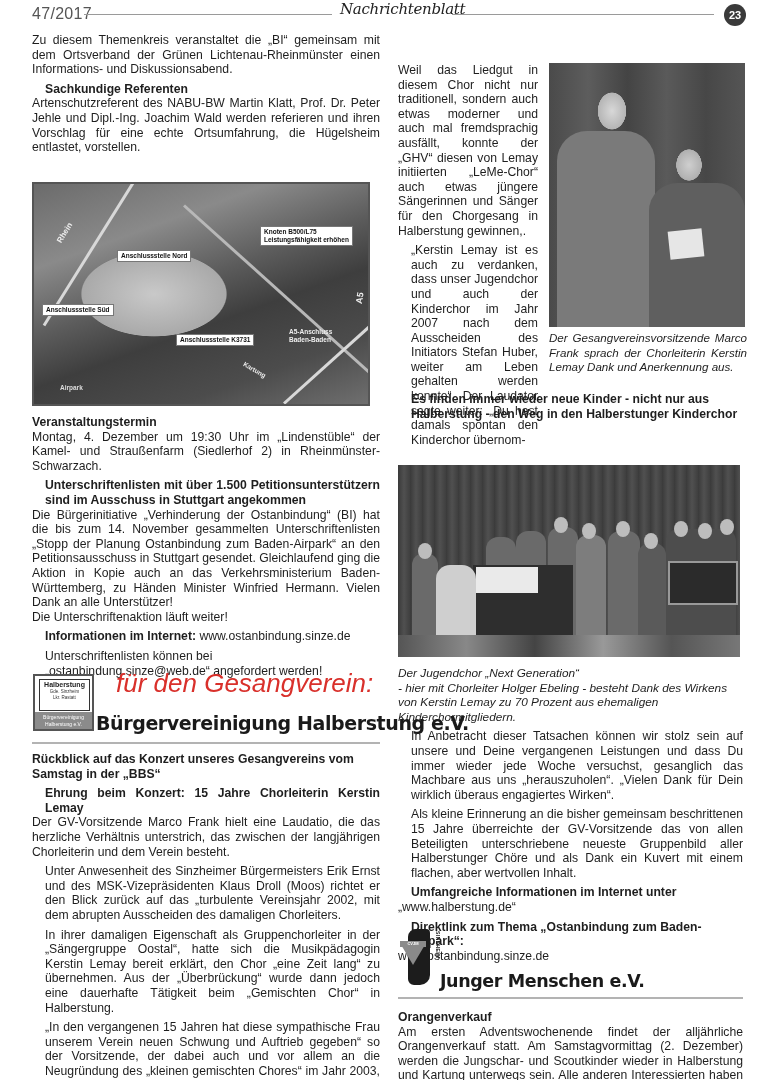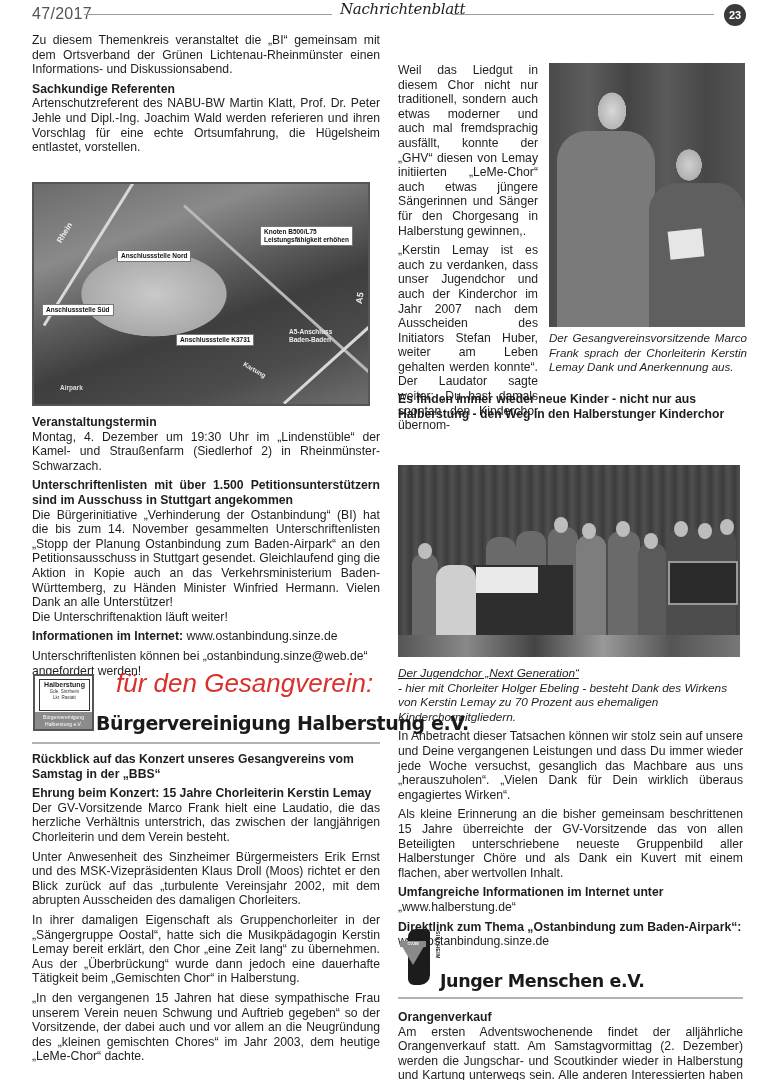--- a/index.html
+++ b/index.html
@@ -16,21 +16,21 @@
   .hdr-line { height: 1px; background: #9a9a9a; top: 15px; }
   .hdr-title { left: 340px; top: 2px; font-family: "DejaVu Serif", serif; font-style: italic; font-size: 15px; color: #222; letter-spacing: -0.3px; }
   .hdr-page { left: 724px; top: 26px; width: 22px; height: 22px; border-radius: 50%; background: #3a3a3a; color: #fff; font-weight: bold; font-size: 11px; line-height: 22px; text-align: center; }
 
   p { margin: 0; }
   .col-l { left: 32px; width: 348px; }
   .col-r { left: 398px; width: 345px; }
   .j { text-align: justify; }
   .b { font-weight: bold; }
   .it { font-style: italic; }
-  .gap { margin-top: 5px; }
+  .gap { margin-top: 5px; margin-left: 13px; }
 
   
   .map {
     left: 32px; top: 182px; width: 338px; height: 224px;
     border: 2px solid #555; box-sizing: border-box;
     background:
       radial-gradient(ellipse 120px 70px at 120px 110px, #c9c9c9 0%, #a9a9a9 60%, transparent 61%),
       linear-gradient(160deg, #6b6b6b 0%, #8a8a8a 25%, #5c5c5c 45%, #3e3e3e 60%, #4c4c4c 80%, #6f6f6f 100%);
     overflow: hidden;
   }
@@ -193,21 +193,21 @@
   <div class="head" style="left:300px; top:58px;"></div>
   <div class="head" style="left:322px; top:54px;"></div>
   <div class="piano"></div>
   <div class="sheet"></div>
   <div class="pianist"></div>
   <div class="drum"></div>
   <div class="flowers"></div>
 </div>
 
 <div class="abs col-r" style="top:666px;">
-  <p class="it" style="font-size:11.8px;text-decoration:underline;">Der Jugendchor „Next Generation“</p>
+  <p class="it" style="font-size:11.8px;">Der Jugendchor „Next Generation“</p>
   <p class="it" style="font-size:11.8px;">- hier mit Chorleiter Holger Ebeling - besteht Dank des Wirkens von Kerstin Lemay zu 70 Prozent aus ehemaligen Kinderchormitgliedern.</p>
   <p class="gap j">In Anbetracht dieser Tatsachen können wir stolz sein auf unsere und Deine vergangenen Leistungen und dass Du immer wieder jede Woche versuchst, gesanglich das Machbare aus uns „herauszuholen“. „Vielen Dank für Dein wirklich überaus engagiertes Wirken“.</p>
   <p class="gap j">Als kleine Erinnerung an die bisher gemeinsam beschrittenen 15 Jahre überreichte der GV-Vorsitzende das von allen Beteiligten unterschriebene neueste Gruppenbild aller Halberstunger Chöre und als Dank ein Kuvert mit einem flachen, aber wertvollen Inhalt.</p>
   <p class="b gap">Umfangreiche Informationen im Internet unter</p>
   <p>„www.halberstung.de“</p>
   <p class="b gap">Direktlink zum Thema „Ostanbindung zum Baden-Airpark“:</p>
   <p>www.ostanbindung.sinze.de</p>
 </div>
 
 <div class="abs cvjm-logo">

